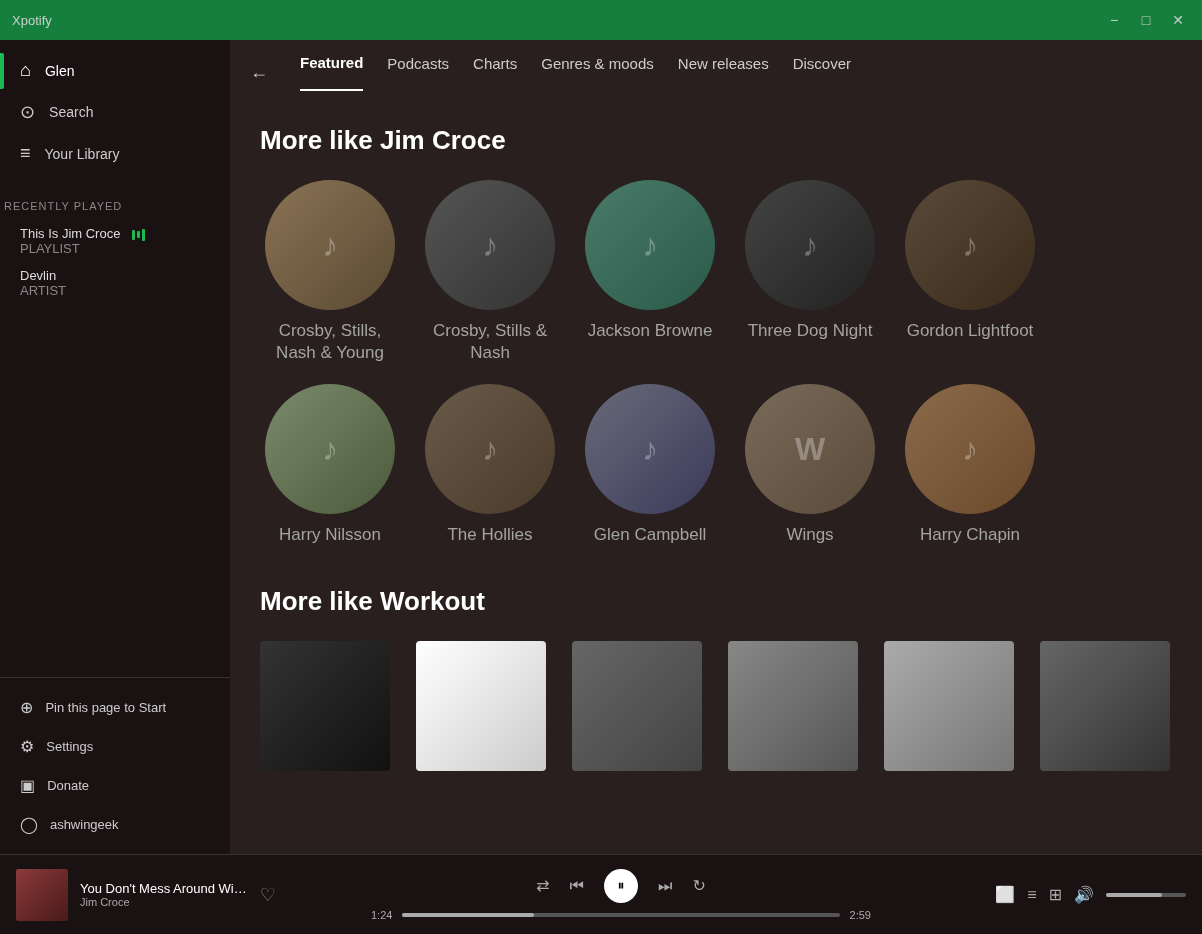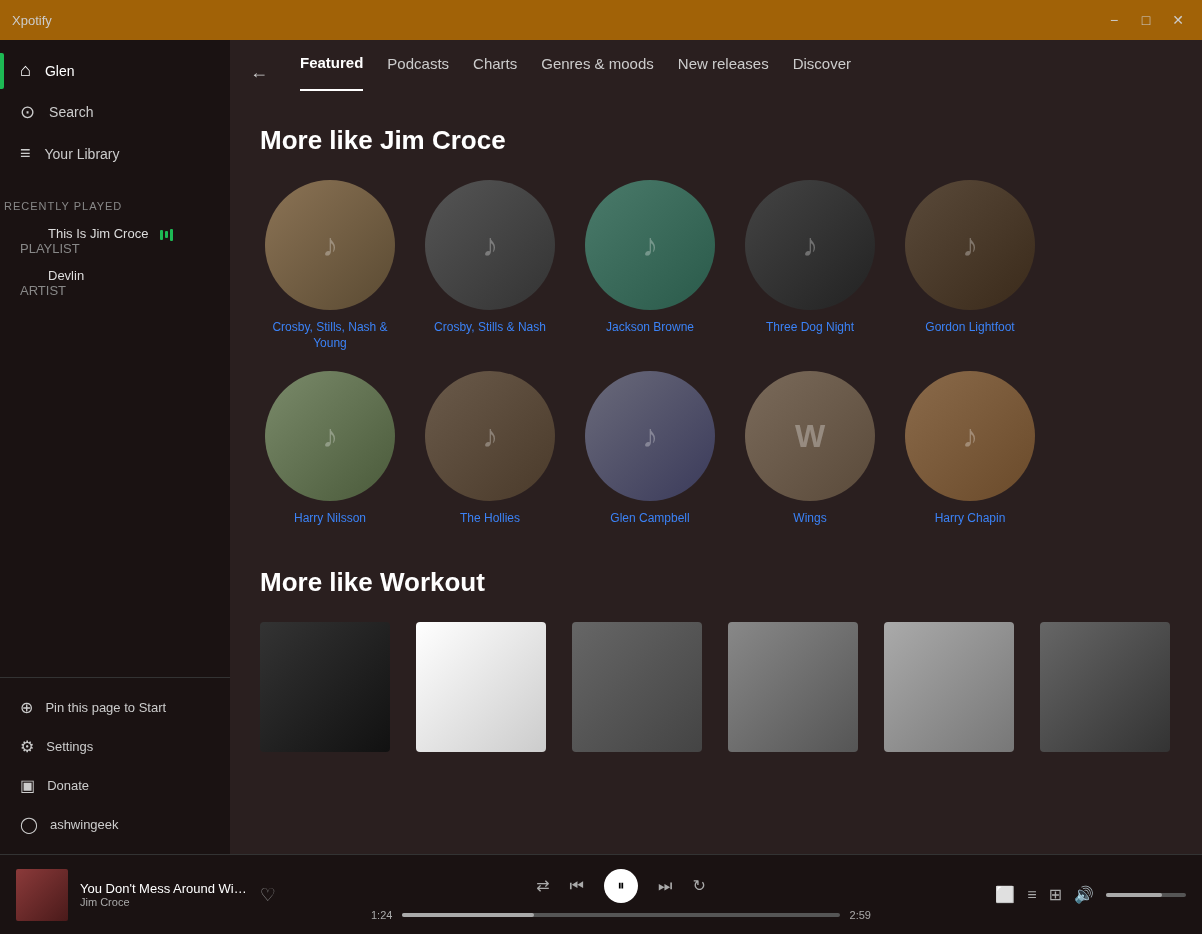--- a/index.html
+++ b/index.html
@@ -10,21 +10,21 @@
       font-family: 'Segoe UI', Arial, sans-serif;
       color: #fff;
       overflow: hidden;
       display: flex;
       flex-direction: column;
     }
 
     
     .title-bar {
       height: 40px;
-      background: #a16207;
+      background: #15803d;
       display: flex;
       align-items: center;
       padding: 0 12px;
       -webkit-app-region: drag;
       flex-shrink: 0;
     }
     .title-bar-title {
       font-size: 13px;
       color: #ccc;
       flex: 1;
@@ -94,21 +94,20 @@
       text-transform: uppercase;
       letter-spacing: 1px;
     }
     .sidebar-playlist-item {
       padding: 6px 20px;
       cursor: pointer;
     }
     .sidebar-playlist-title {
       font-size: 13px;
       color: #ddd;
-      margin-left: 28px;
     }
     .sidebar-playlist-subtitle {
       font-size: 13px;
       color: #888;
       text-transform: uppercase;
     }
     .sidebar-playing-indicator {
       display: inline-flex;
       align-items: center;
       gap: 2px;
@@ -214,22 +213,22 @@
       margin-bottom: 10px;
       overflow: hidden;
       display: flex;
       align-items: center;
       justify-content: center;
       font-size: 40px;
       color: #666;
       position: relative;
     }
     .artist-name {
-      font-size: 12px;
-      color: #3b82f6;
+      font-size: 17px;
+      color: #a3a3a3;
       text-align: center;
       line-height: 1.3;
     }
 
     
     .av-1 { background: linear-gradient(135deg, #8B7355 0%, #5a4a32 100%); }
     .av-2 { background: linear-gradient(135deg, #555 0%, #333 100%); }
     .av-3 { background: linear-gradient(135deg, #4a7a6a 0%, #2a5a4a 100%); }
     .av-4 { background: linear-gradient(135deg, #444 0%, #222 100%); }
     .av-5 { background: linear-gradient(135deg, #5a4a3a 0%, #3a2a1a 100%); }

